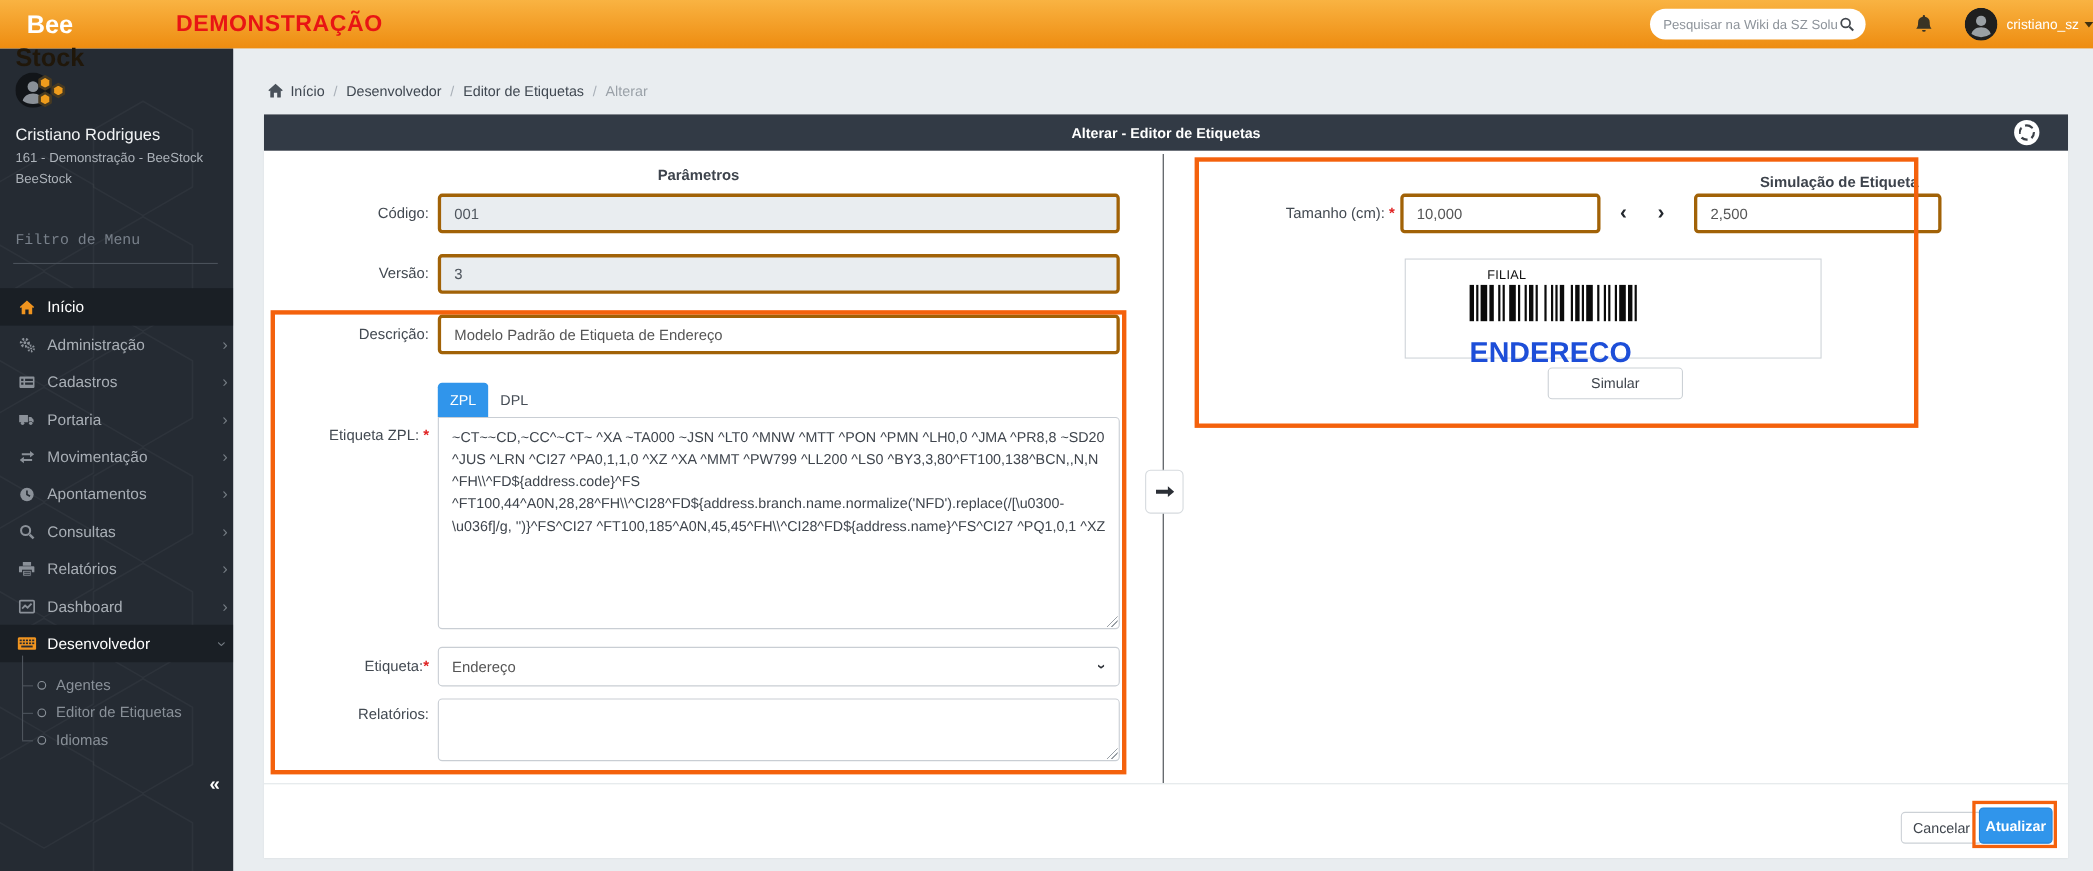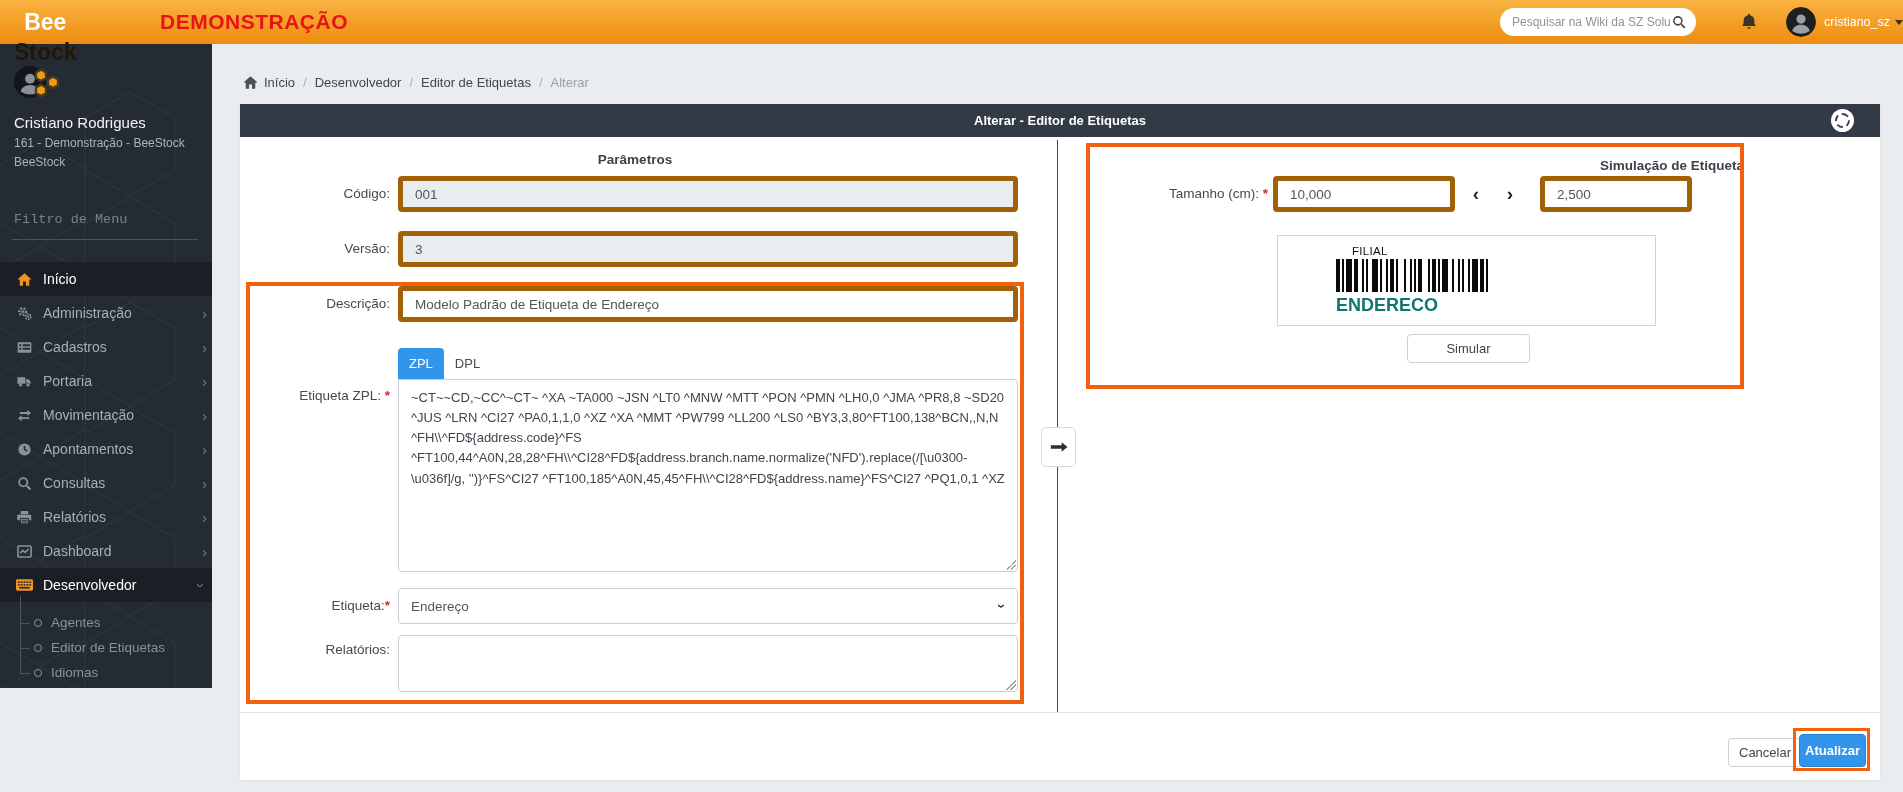--- a/index.html
+++ b/index.html
@@ -18,21 +18,21 @@
   .env{position:absolute;left:160px;top:10px;color:#e81414;font-weight:bold;font-size:21px;letter-spacing:.5px;}
   .search-pill{position:absolute;left:1500px;top:8px;width:196px;height:28px;background:#fff;border-radius:14px;
     display:flex;align-items:center;padding:0 10px;box-sizing:border-box;}
   .search-pill input{border:0;outline:0;flex:1;font-size:12px;color:#444;background:transparent;font-family:"Liberation Sans",sans-serif;}
   .search-pill input::placeholder{color:#8d939a;}
   .bell-btn{position:absolute;left:1740px;top:12px;cursor:pointer;}
   .avatar{position:absolute;left:1786px;top:7px;width:30px;height:30px;border-radius:50%;overflow:hidden;cursor:pointer;}
   .uname{position:absolute;left:1824px;top:15px;color:#fff;font-size:12.5px;display:flex;align-items:center;gap:5px;cursor:pointer;}
   .uname .caret{width:0;height:0;border-left:4px solid transparent;border-right:4px solid transparent;border-top:5px solid #41310f;}
   
-  .sidebar{position:absolute;left:0;top:44px;width:212px;height:644px;background:#252b33;overflow:hidden;z-index:20;}
+  .sidebar{position:absolute;left:0;top:44px;width:212px;height:748px;background:#252b33;overflow:hidden;z-index:20;}
   .hexbg{position:absolute;inset:0;pointer-events:none;}
   .side-user{position:absolute;left:14px;top:22px;}
   .su-name{color:#f2f4f6;font-size:15px;margin-top:13px;}
   .su-l2,.su-l3{color:#adb3ba;font-size:12px;margin-top:5px;}
   .menu-filter{position:absolute;left:12px;top:164px;width:182px;background:transparent;border:0;outline:0;
     border-bottom:1px solid #4a515a;color:#aeb4bb;font-size:13.5px;padding:4px 2px 12px;font-family:Liberation Mono, monospace;}
   .menu-filter::placeholder{color:#79818b;}
   .nav{position:absolute;left:0;top:218px;right:0;}
   .nav-item{height:34px;display:flex;align-items:center;padding-left:14px;cursor:pointer;color:#a9afb6;}
   .nav-item.active{background:#1a1f25;color:#ffffff;}
@@ -56,21 +56,21 @@
   .card{position:absolute;left:240px;top:104px;width:1640px;height:676px;background:#fff;box-shadow:0 1px 2px rgba(0,0,0,.07);}
   .card-title{position:absolute;top:0;left:0;right:0;height:33px;background:#323a45;color:#fff;font-weight:bold;font-size:13px;
     display:flex;align-items:center;justify-content:center;}
   .globe{position:absolute;right:26px;top:5px;width:23px;height:23px;background:#fff;border-radius:50%;
     display:flex;align-items:center;justify-content:center;cursor:pointer;}
   .globe-inner{width:11px;height:11px;border:2px dashed #3a3f46;border-radius:50%;}
   .sec-title{position:absolute;top:48px;left:35px;width:720px;text-align:center;font-weight:bold;font-size:13.5px;color:#3d434c;}
   .lbl{position:absolute;left:0;width:150px;text-align:right;font-size:13.5px;color:#434a52;}
   .lbl.mid{line-height:36px;}
   .req{color:#e02222;font-weight:bold;}
-  .inp{position:absolute;left:158px;width:620px;height:36px;border:5px solid #a16207;border-radius:4px;font-size:13.5px;color:#555;
+  .inp{position:absolute;left:158px;width:620px;height:36px;border:3px solid #a16207;border-radius:4px;font-size:13.5px;color:#555;
     padding:0 12px;box-sizing:border-box;background:#fff;font-family:"Liberation Sans",sans-serif;outline:0;}
   .inp.disabled{background:#e9edf0;color:#4f565e;}
   .form-outline{position:absolute;left:6px;top:178px;width:778px;height:422px;border:4px solid #f4610c;box-sizing:border-box;pointer-events:none;z-index:4;}
   .tabs{position:absolute;left:158px;top:244px;display:flex;align-items:flex-end;}
   .tab{height:31px;padding:0 11px;display:flex;align-items:center;font-size:13px;border-radius:4px 4px 0 0;cursor:pointer;}
   .tab.active{background:#3095eb;color:#fff;}
   .tab.idle{background:#fff;color:#454c55;}
   .zpl-area{position:absolute;left:158px;top:275px;width:620px;height:193px;border:1px solid #c9ced4;border-radius:0 4px 4px 4px;
     padding:8px 12px;font-family:"Liberation Sans",sans-serif;font-size:13px;color:#3f454d;line-height:1.55;resize:none;
     box-sizing:border-box;overflow:hidden;word-break:break-word;outline:0;}
@@ -82,31 +82,31 @@
     box-sizing:border-box;display:flex;align-items:center;justify-content:space-between;padding:0 12px;font-size:13.5px;color:#555;cursor:pointer;}
   .select-chev{transform:rotate(90deg);font-weight:bold;color:#2b2f36;font-size:14px;}
   .vdiv{position:absolute;left:817px;top:36px;width:1px;height:572px;background:#43474d;}
   .arrow-btn{position:absolute;left:801px;top:323px;width:33px;height:38px;background:#fff;border:1px solid #d6dade;border-radius:5px;
     display:flex;align-items:center;justify-content:center;cursor:pointer;z-index:5;}
   
   .sim-outline{position:absolute;left:846px;top:39px;width:658px;height:246px;border:4px solid #f4610c;box-sizing:border-box;pointer-events:none;z-index:4;}
   .sim-title{position:absolute;left:846px;top:54px;width:658px;text-align:right;font-weight:bold;font-size:13.5px;color:#3d434c;}
   .tam-label{position:absolute;left:856px;top:72px;width:172px;line-height:36px;text-align:right;font-size:13.5px;color:#434a52;}
   .inp-w{left:1033px;top:72px;width:182px;}
-  .inp-h{left:1300px;top:72px;width:152px;}
+  .inp-h{left:1300px;top:72px;width:225px;}
   .stepper{position:absolute;top:72px;width:24px;height:36px;display:flex;align-items:center;justify-content:center;
     font-size:19px;font-weight:bold;color:#23272d;cursor:pointer;}
   .step-left{left:1224px;}
   .step-right{left:1258px;}
   .preview{position:absolute;left:1037px;top:131px;width:379px;height:91px;border:1px solid #cfd4d9;background:#fff;box-sizing:border-box;}
   .preview-inner{margin:9px 0 0 58px;}
   .p-top{font-size:11.5px;font-weight:400;color:#101010;letter-spacing:.3px;padding-left:16px;}
   .barcode{width:164px;height:33px;margin-top:2px;display:flex;}
   .bar{height:100%;flex:none;}
-  .p-bottom{font-size:18px;font-weight:800;color:#0f766e;margin-top:4px;line-height:1;}
+  .p-bottom{font-size:26px;font-weight:800;color:#1d4ed8;margin-top:15px;line-height:1;}
   .simular-btn{position:absolute;left:1167px;top:230px;width:121px;height:27px;background:#fff;border:1px solid #ccd1d6;border-radius:4px;
     font-size:13px;color:#3f454d;display:flex;align-items:center;justify-content:center;cursor:pointer;font-family:"Liberation Sans",sans-serif;}
   
   .card-footer{position:absolute;left:0;right:0;top:608px;bottom:0;background:#fff;border-top:1px solid #e2e6e9;}
   .cancel-btn{position:absolute;left:1488px;top:25px;height:27px;padding:0 10px;background:#fff;border:1px solid #ccd1d6;border-radius:4px;
     font-size:13px;color:#3f454d;display:flex;align-items:center;cursor:pointer;font-family:"Liberation Sans",sans-serif;}
   .submit-outline{position:absolute;left:1553px;top:15px;width:77px;height:43px;border:3px solid #f4610c;box-sizing:border-box;pointer-events:none;}
   .submit-btn{position:absolute;left:1559px;top:21px;width:65px;height:31px;background:#3095eb;border:1px solid #2384d8;border-radius:4px;
     color:#fff;font-size:13px;font-weight:bold;display:flex;align-items:center;justify-content:center;cursor:pointer;font-family:"Liberation Sans",sans-serif;}
 </style>

